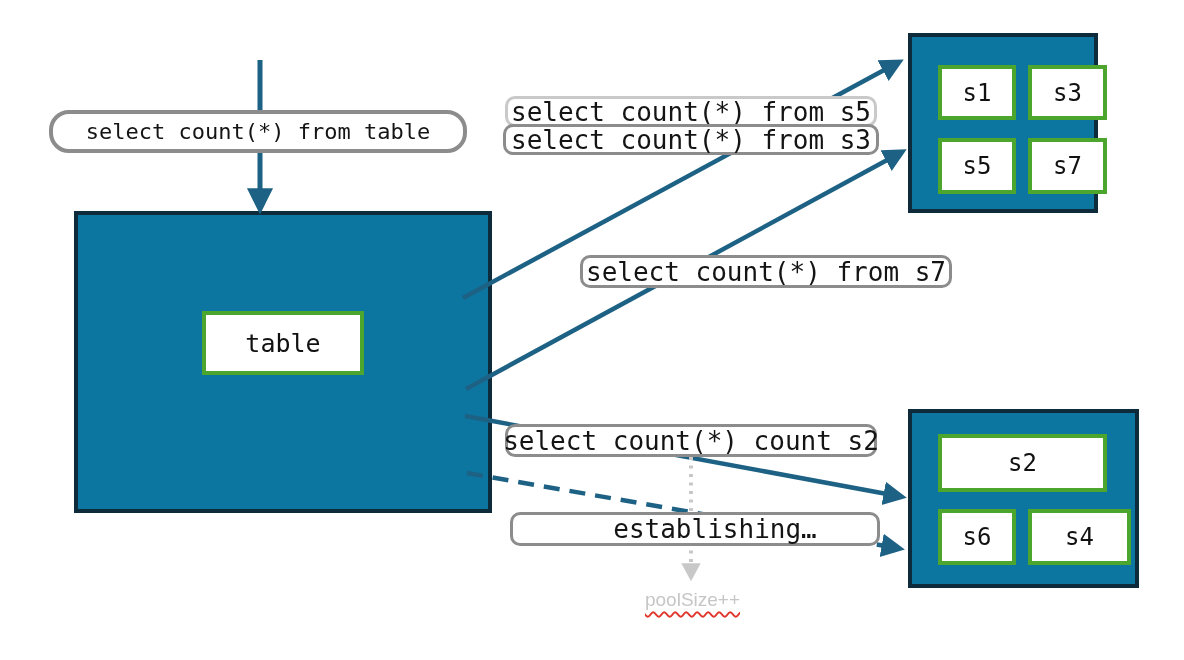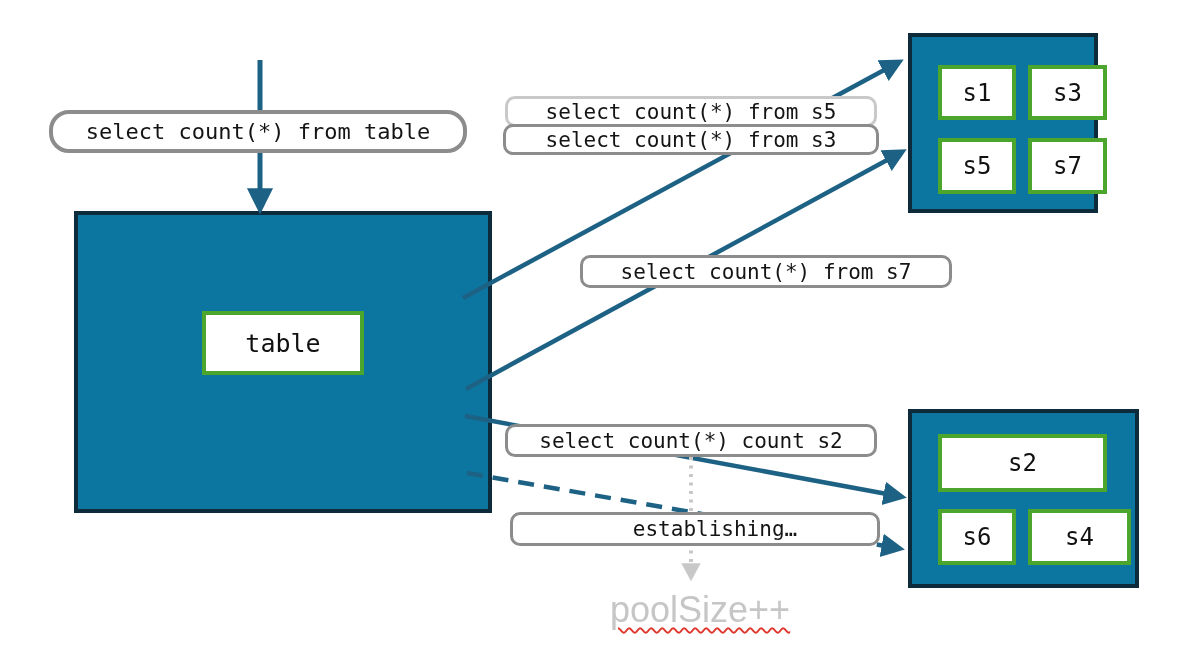--- a/index.html
+++ b/index.html
@@ -12,42 +12,42 @@
     position:absolute; border:4px solid; box-sizing:border-box; z-index:1;
   }
   .shard {
     position:absolute; border:4px solid; box-sizing:border-box; background:#ffffff;
     display:flex; align-items:center; justify-content:center;
     font-size:24px; color:#111; z-index:3;
   }
   .qlabel {
     position:absolute; border:3px solid; box-sizing:border-box; background:#ffffff;
     border-radius:10px; display:flex; align-items:center; justify-content:center;
-    font-size:21px; color:#141414; white-space:nowrap; z-index:5;
+    font-size:26px; color:#141414; white-space:nowrap; z-index:5;
   }
   #lbl-table-query { left:49px; top:110px; width:418px; height:43px; border-width:4px; border-radius:20px; font-size:22px; }
   #lbl-s5   { left:505px; top:96px;  width:372px; height:31px; z-index:5; }
   #lbl-s3   { left:503px; top:124px; width:376px; height:31px; z-index:6; }
   #lbl-s7   { left:580px; top:255px; width:372px; height:33px; }
   #lbl-s2   { left:505px; top:424px; width:372px; height:33px; }
   #lbl-est  { left:510px; top:512px; width:370px; height:34px;padding-left:40px; }
   #table-node   { left:50px;  top:211px; width:418px; height:302px;margin-left:24px; }
   #table-inner  { left:124px; top:96px;  width:162px; height:64px; font-size:25px; }
   #group-top    { left:908px; top:33px;  width:190px; height:180px; }
   #group-bottom { left:908px; top:409px; width:231px; height:179px; }
   #shard-s1 { left:26px;  top:28px;  width:78px;  height:55px; }
   #shard-s3 { left:116px; top:28px;  width:79px;  height:55px; }
   #shard-s5 { left:26px;  top:101px; width:78px;  height:56px; }
   #shard-s7 { left:116px; top:101px; width:79px;  height:56px;text-align:center; }
   #shard-s2 { left:26px;  top:21px;  width:169px; height:58px; }
   #shard-s6 { left:26px;  top:96px;  width:78px;  height:56px; }
   #shard-s4 { left:116px; top:96px;  width:103px;  height:56px; }
   #poolsize {
     position:absolute; left:610px; top:589px; width:165px; text-align:center;
-    font-family:"Liberation Sans",sans-serif; font-size:36px; z-index:5;
+    font-family:"Liberation Sans",sans-serif; font-size:19px; z-index:5;
     text-decoration-line:underline; text-decoration-style:wavy;
     text-decoration-thickness:2px; text-underline-offset:5px;
   }
 </style>
 </head>
 <body>
 
 <div class="canvas">
 
   <svg class="arrows" viewBox="0 0 1184 660">

